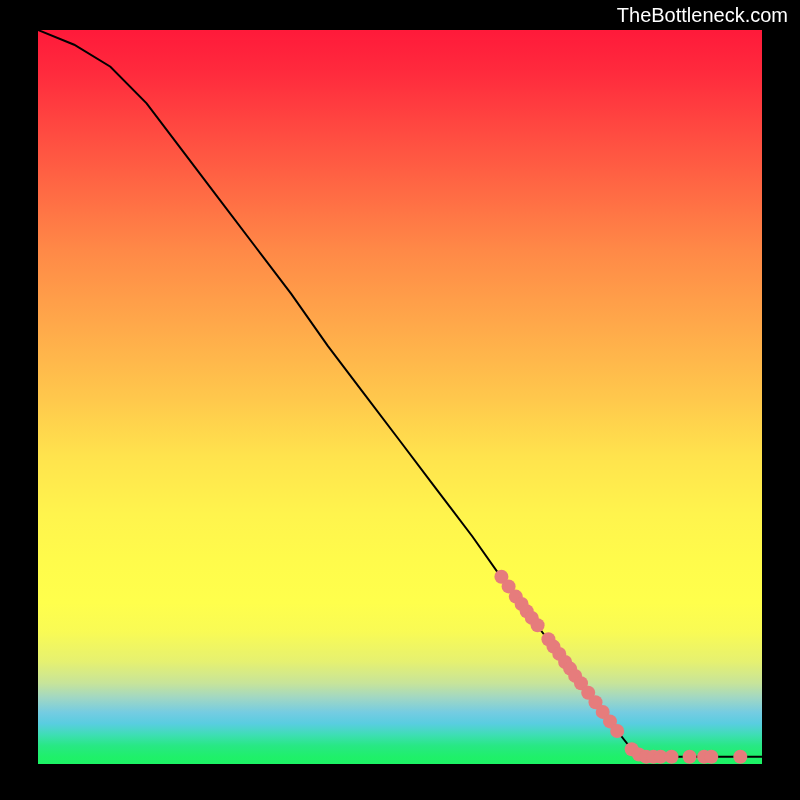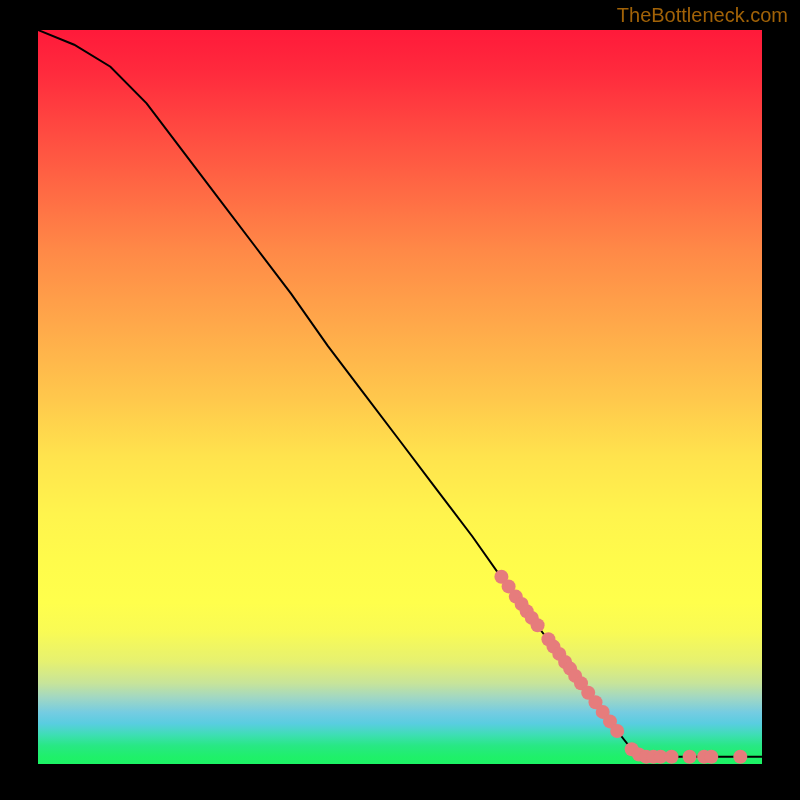--- a/index.html
+++ b/index.html
@@ -8,21 +8,21 @@
     height: 800px;
     background: #000;
     position: relative;
     font-family: Arial, sans-serif;
     overflow: hidden;
   }
   .attribution {
     position: absolute;
     top: 4px;
     right: 12px;
-    color: #a16207;
+    color: #ffffff;
     font-size: 20px;
     font-weight: 500;
     z-index: 10;
   }
   .plot-area {
     position: absolute;
     left: 38px;
     top: 30px;
     width: 724px;
     height: 734px;

